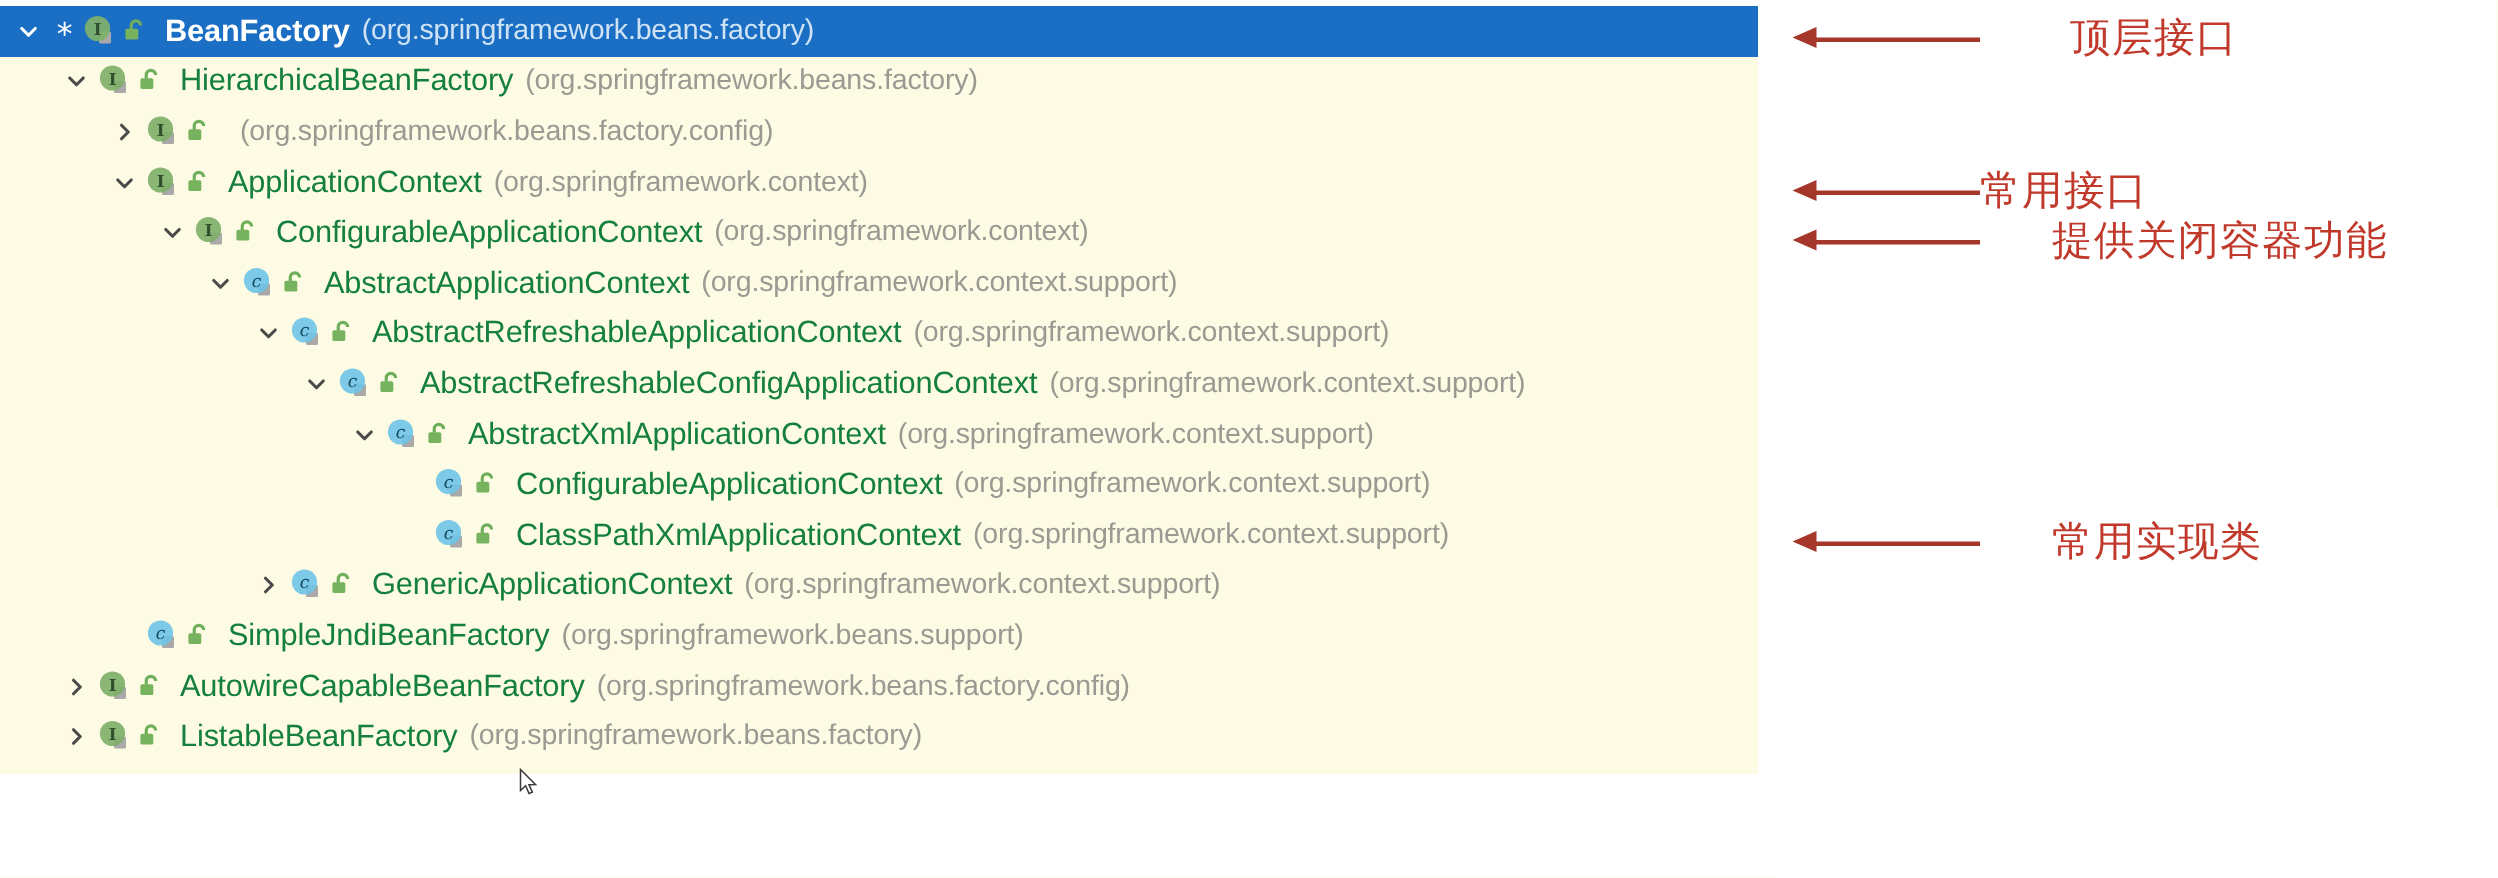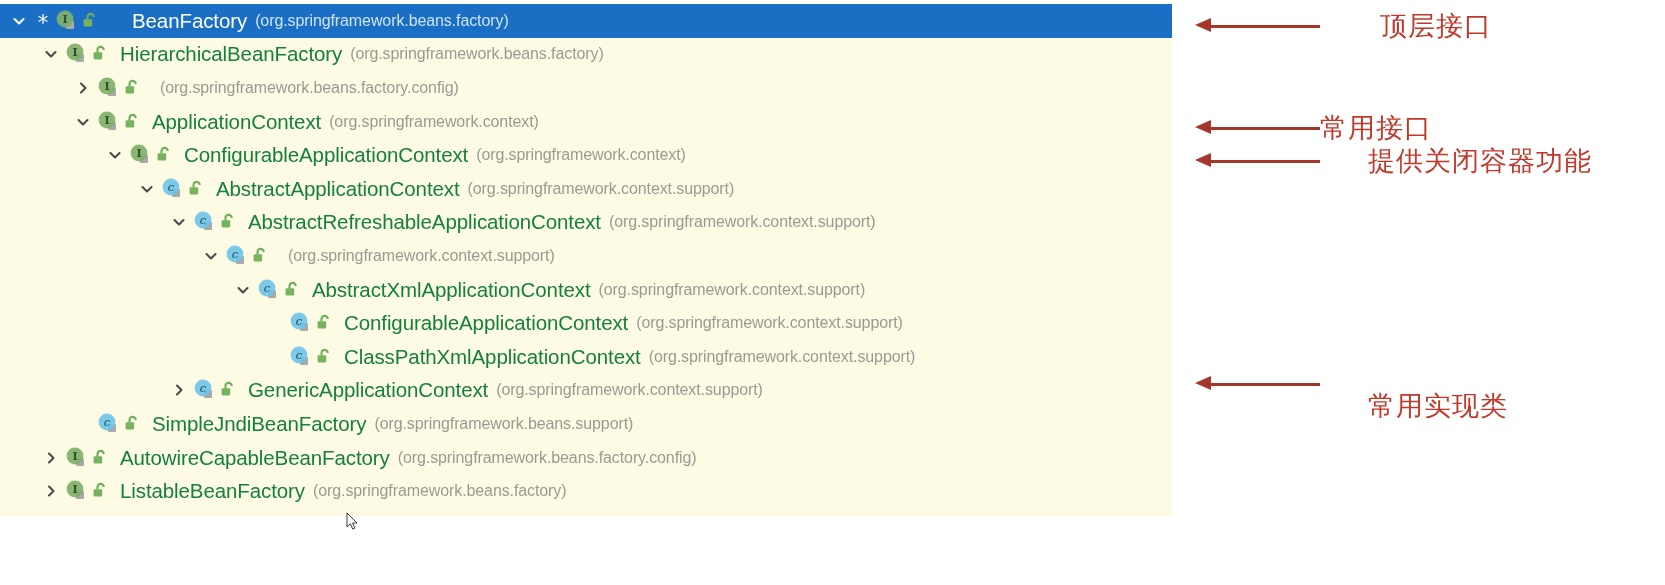--- a/index.html
+++ b/index.html
@@ -65,23 +65,23 @@
     width:22px;min-width:22px;height:22px;
     position:relative;margin-right:7px;
   }
   .vis-icon svg{position:absolute;left:0;top:1px;}
 
   .node-name{
     font-size:20.5px;
     color:#15803d;
     letter-spacing:-0.1px;
   }
-  .tree-row.selected .node-name{color:#ffffff;font-weight:normal;margin-left:22px;}
+  .tree-row.selected .node-name{color:#ffffff;font-weight:bold;}
   .node-pkg{
-    font-size:16px;
+    font-size:19px;
     color:#9a9a93;
     margin-left:8px;
     letter-spacing:-0.1px;
     text-align:center;
   }
   .tree-row.selected .node-pkg{color:#cfe3f5;}
 
   
   .annotation{
     position:absolute;
@@ -290,20 +290,21 @@
           <circle cx="10" cy="10" r="8.4" fill="#6ec4e8" opacity="0.9"></circle>
           <text x="10" y="14.2" text-anchor="middle" font-size="11.5" font-family="&quot;DejaVu Serif&quot;,serif" font-style="italic" fill="#17495e">c</text>
         </svg>
       </span>
       <span class="vis-icon">
         <svg width="20" height="20" viewBox="0 0 20 20">
           <path d="M6.5,8.5 L6.5,6 A3.1,3.1 0 0 1 12.7,6" fill="none" stroke="#6fae5a" stroke-width="2.1"></path>
           <rect x="2.6" y="8.2" width="8.6" height="7.2" rx="1.1" fill="#77b35f"></rect>
         </svg>
       </span>
+      <span class="node-name">AbstractRefreshableConfigApplicationContext</span>
       <span class="node-pkg">(org.springframework.context.support)</span>
     </div>
     <div class="tree-row" style="padding-left: 230px;">
       <span class="twisty">
         <svg width="16" height="16" viewBox="0 0 16 16">
           <path class="chev" d="M3.5,6 L8,10.5 L12.5,6"></path>
         </svg>
       </span>
       <span class="type-icon">
         <svg width="24" height="24" viewBox="0 0 24 24">
@@ -463,21 +464,21 @@
         <span class="shaft" style="width: 112px;"></span>
         <span class="head"></span>
       </span>
       <span class="anno-text" style="margin-left: 48px;">提供关闭容器功能</span>
     </div>
     <div class="annotation" style="left: 1195px; top: 348px;">
       <span class="arrow" style="width: 125px;">
         <span class="shaft" style="width: 112px;"></span>
         <span class="head"></span>
       </span>
-      <span class="anno-text" style="margin-left: 48px; margin-top: 44px;">常用实现类</span>
+      <span class="anno-text" style="margin-left: 48px;">常用实现类</span>
     </div>
   </div>
 
 <div id="mouse-cursor">
   <svg width="14" height="20" viewBox="0 0 14 20">
     <path d="M1,1 L1,15 L4.4,11.8 L6.7,17 L8.9,16.1 L6.6,11.1 L11,11 Z" fill="#ffffff" stroke="#3a3a3a" stroke-width="1"></path>
   </svg>
 </div>
 
 </body></html>

